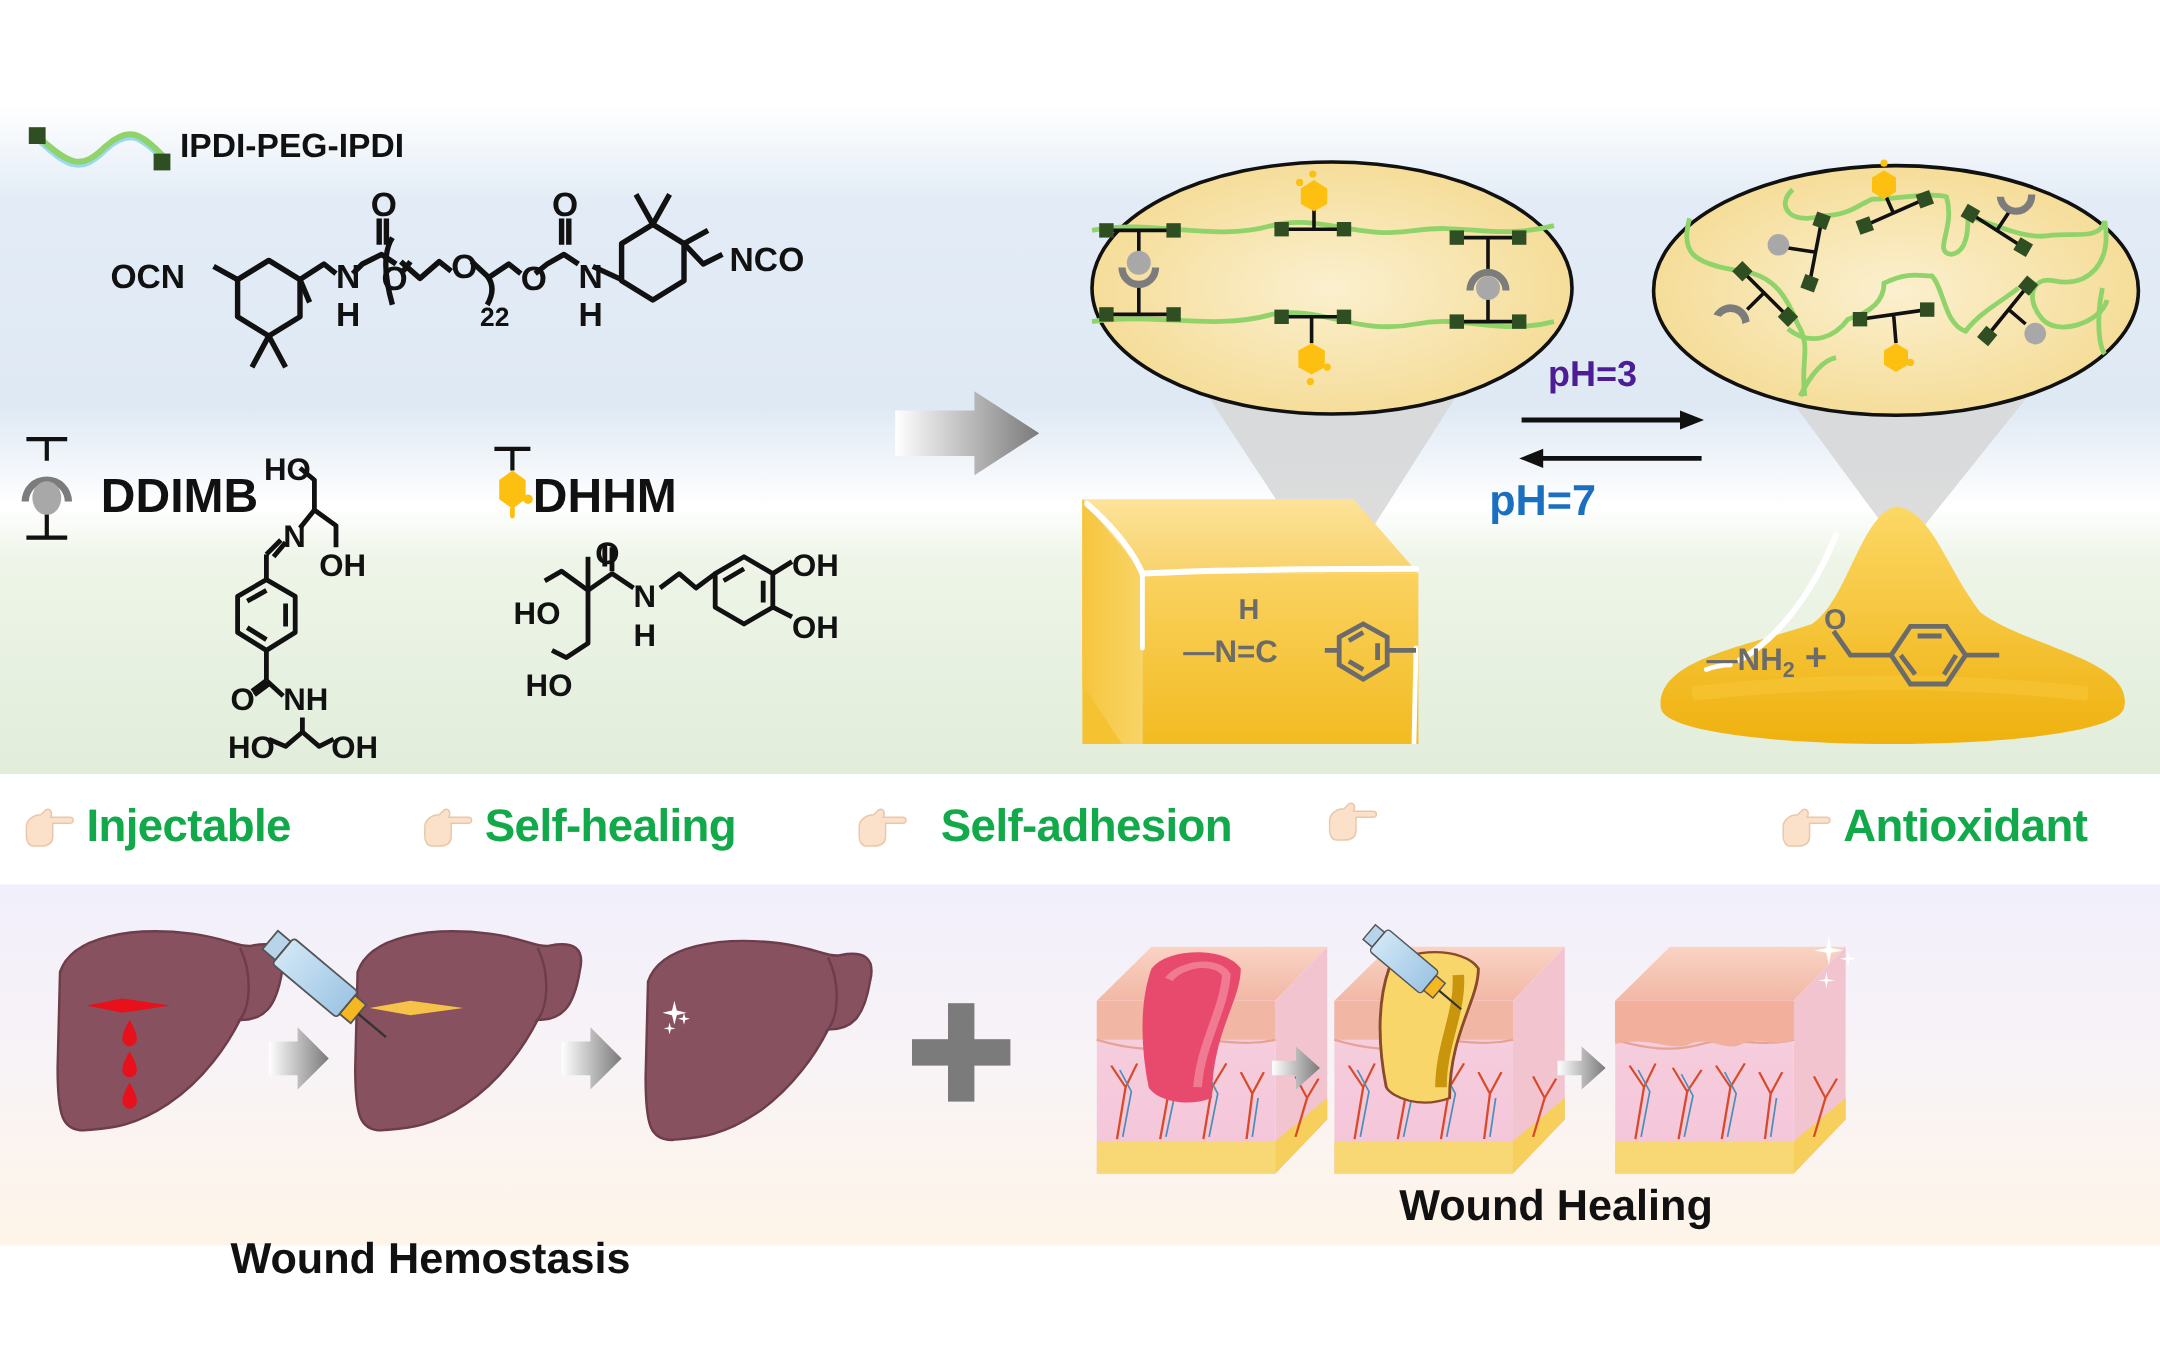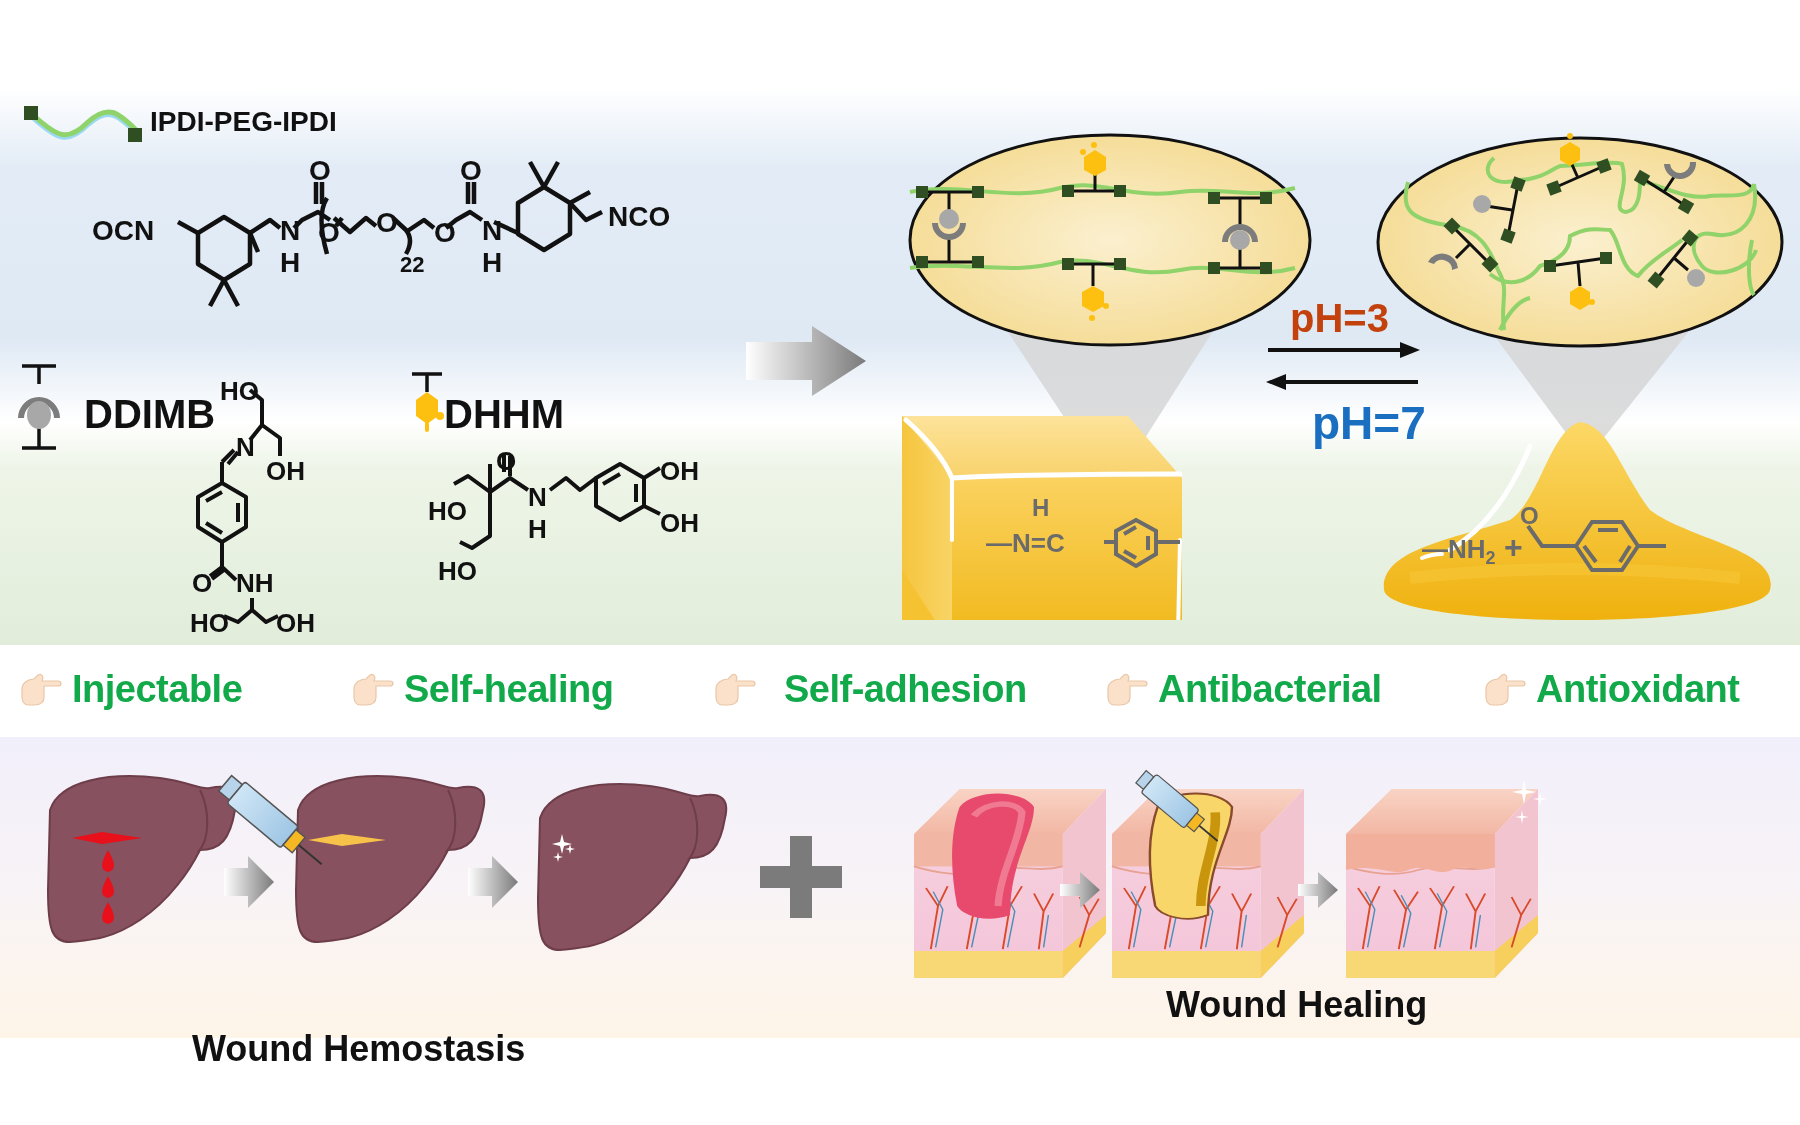--- a/index.html
+++ b/index.html
@@ -247,28 +247,28 @@
 
   <g stroke="#6b6b6b" stroke-width="4" fill="none">
     <path d="M236 401 L256 390 L276 401 L276 424 L256 436 L236 424 Z"></path>
     <path d="M244 404 L256 397 M268 406 L268 420 M244 421 L256 428"></path>
     <path d="M224 412 L236 412 M276 412 L300 412"></path>
   </g>
   <text x="152" y="386" fill="#6b6b6b" font-size="24" font-weight="bold">H</text>
   <text x="106" y="422" fill="#6b6b6b" font-size="26" font-weight="bold">—N=C</text>
 </svg>
 
-<div class="abs" style="left:1290px;top:296px;font-size:40px;font-weight:bold;color:#c2410c;">pH=3</div>
+<div class="abs" style="left:1290px;top:296px;font-size:30px;font-weight:bold;color:#4c1d95;">pH=3</div>
 <svg class="abs" style="left:1264px;top:340px" width="160" height="60">
   <path d="M4 10 H142" stroke="#111" stroke-width="4"></path>
   <path d="M156 10 L136 2 L136 18 Z" fill="#111"></path>
   <path d="M18 42 H154" stroke="#111" stroke-width="4"></path>
   <path d="M2 42 L22 34 L22 50 Z" fill="#111"></path>
 </svg>
-<div class="abs" style="left:1312px;top:396px;font-size:46px;font-weight:bold;color:#1a6fc0;">pH=7</div>
+<div class="abs" style="left:1241px;top:396px;font-size:36px;font-weight:bold;color:#1a6fc0;">pH=7</div>
 
 <svg class="abs" style="left:1370px;top:130px" width="430" height="500">
   <path d="M120 200 L320 200 L216 330 Z" fill="url(#coneFill)" opacity="0.85"></path>
   <ellipse cx="210" cy="112" rx="202" ry="104" fill="url(#ovalFill)" stroke="#111" stroke-width="3"></ellipse>
   <g fill="none" stroke="#8fd36a" stroke-width="4">
     <path d="M38 52 C 30 80, 40 90, 82 96 C 110 100, 120 120, 128 140 C 140 160, 130 170, 134 200"></path>
     <path d="M120 144 C 140 160, 160 150, 170 136 C 190 130, 200 120, 200 106 C 220 96, 230 100, 240 100 C 250 110, 250 140, 268 146 C 280 130, 300 120, 312 110"></path>
     <path d="M124 28 C 110 40, 120 58, 148 50 C 170 50, 180 40, 190 36 C 210 36, 240 30, 252 34 C 260 60, 240 80, 256 82 C 270 80, 270 60, 270 50 C 300 60, 320 70, 340 66 C 360 64, 380 70, 384 54"></path>
     <path d="M384 54 C 390 90, 370 110, 342 104 C 322 100, 318 120, 332 136 C 344 150, 380 140, 386 120"></path>
     <path d="M382 110 C 376 140, 380 160, 384 165"></path>
@@ -335,21 +335,20 @@
 <div class="feature" style="left:712px;gap:28px;">
   <svg class="hand" viewBox="0 0 44 34">
       <path d="M4 16 C4 10,10 6,16 6 L20 2 C24 0,26 4,24 8 L40 8 C44 8,44 13,40 13 L26 13 L26 24 C26 30,22 32,16 32 L10 32 C6 32,4 28,4 24 Z" fill="#fbe1c9" stroke="#e9c7a8" stroke-width="1.2"></path>
     </svg>
   <span class="txt">Self-adhesion</span>
 </div>
 <div class="feature" style="left:1104px;">
   <svg class="hand" viewBox="0 0 44 34">
       <path d="M4 16 C4 10,10 6,16 6 L20 2 C24 0,26 4,24 8 L40 8 C44 8,44 13,40 13 L26 13 L26 24 C26 30,22 32,16 32 L10 32 C6 32,4 28,4 24 Z" fill="#fbe1c9" stroke="#e9c7a8" stroke-width="1.2"></path>
     </svg>
-  <span class="txt">Antibacterial</span>
 </div>
 <div class="feature" style="left:1482px;">
   <svg class="hand" viewBox="0 0 44 34">
       <path d="M4 16 C4 10,10 6,16 6 L20 2 C24 0,26 4,24 8 L40 8 C44 8,44 13,40 13 L26 13 L26 24 C26 30,22 32,16 32 L10 32 C6 32,4 28,4 24 Z" fill="#fbe1c9" stroke="#e9c7a8" stroke-width="1.2"></path>
     </svg>
   <span class="txt">Antioxidant</span>
 </div>
 
 <svg class="abs" style="left:30px;top:770px" width="700" height="200">
   <defs>

